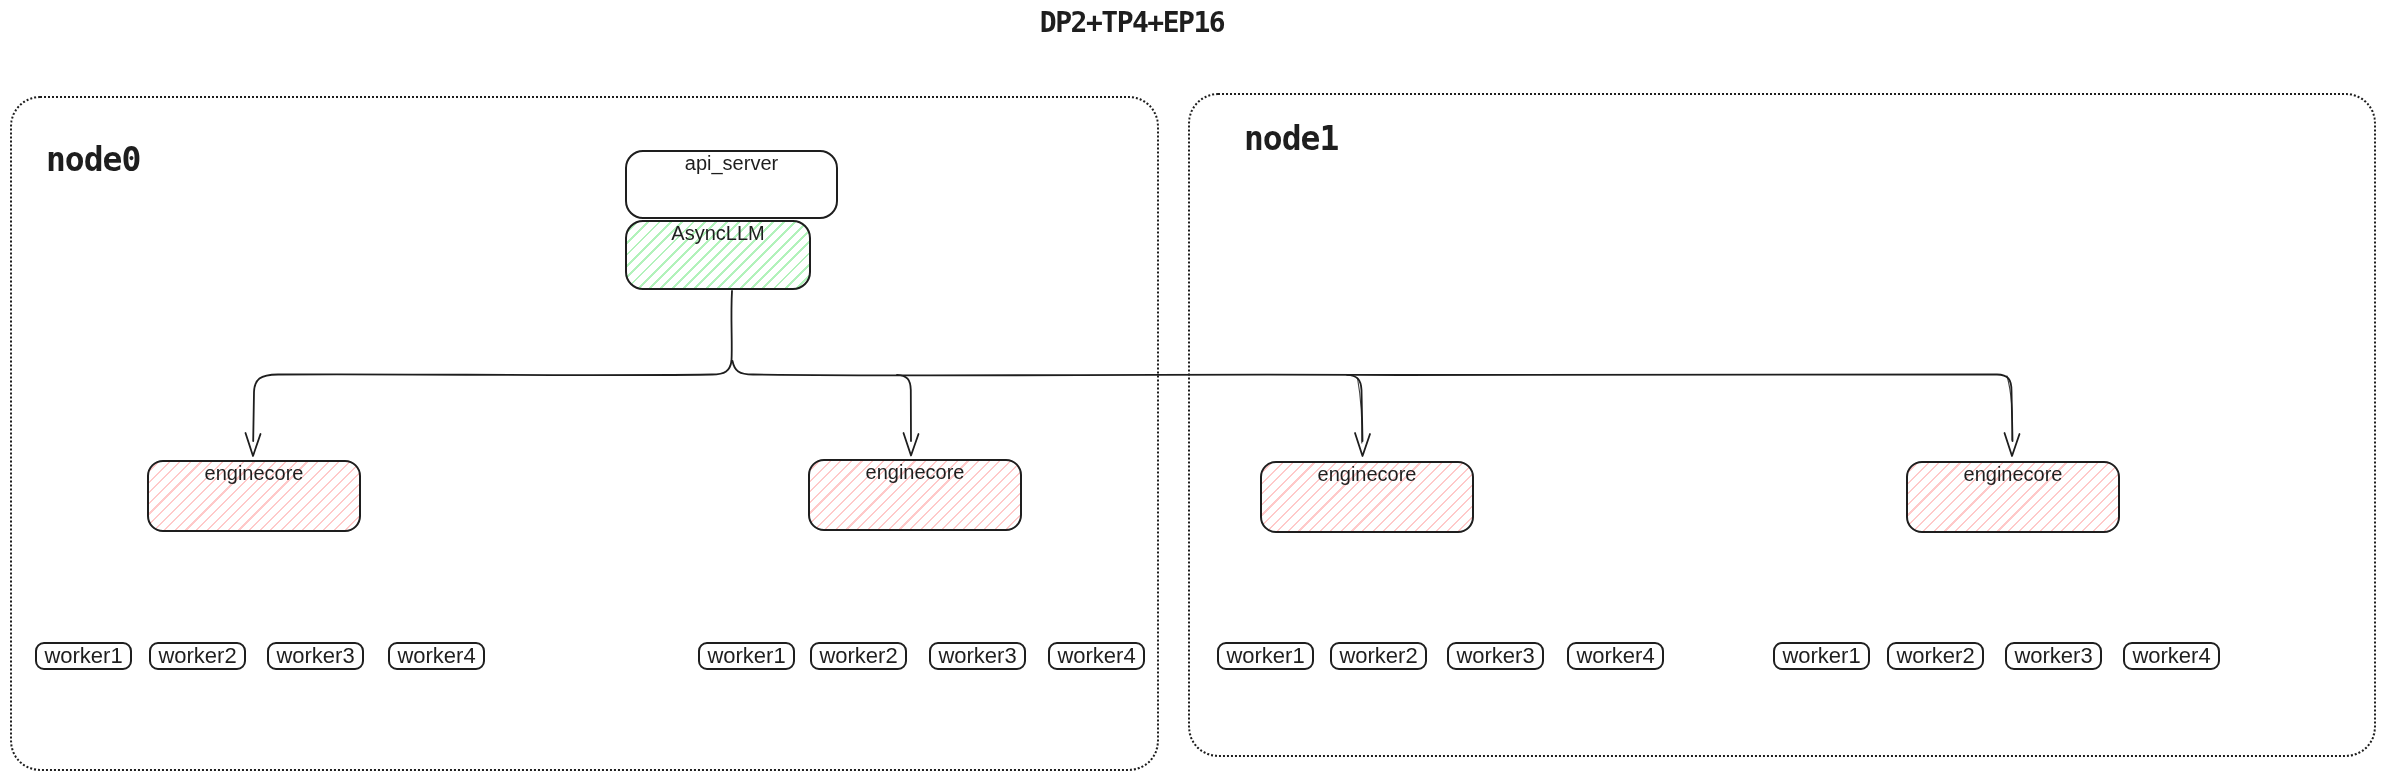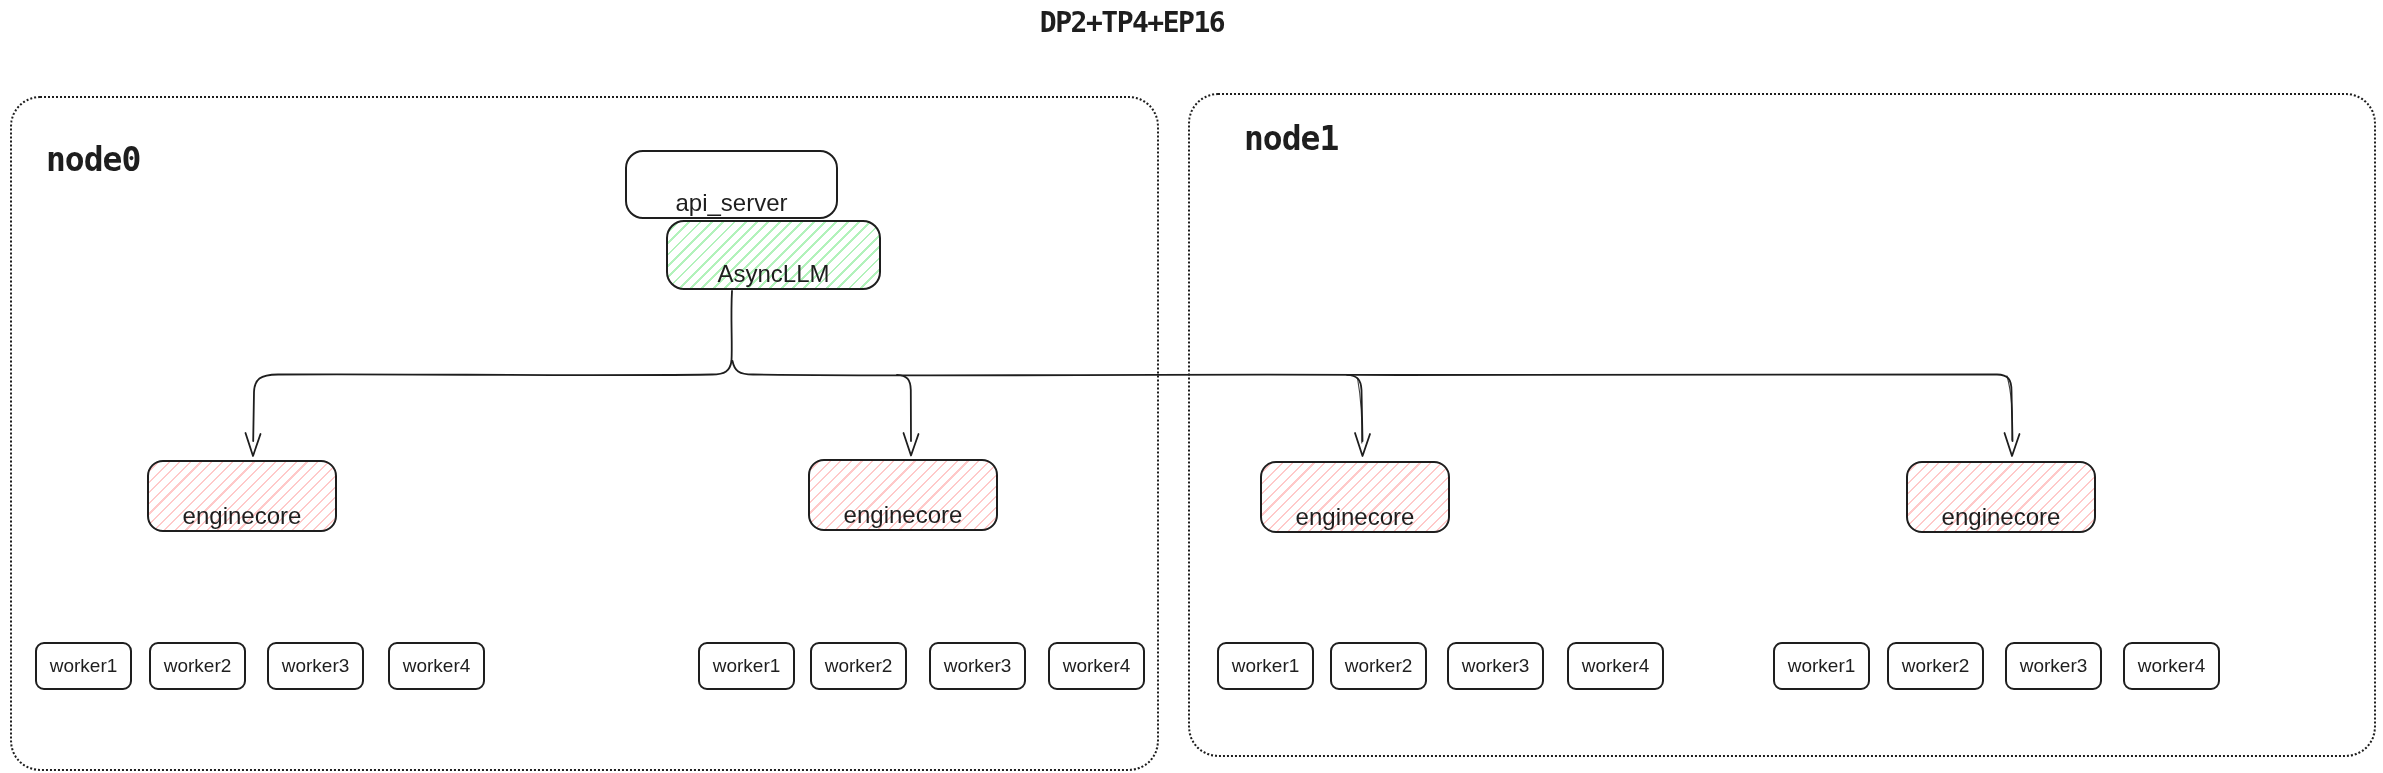--- a/index.html
+++ b/index.html
@@ -23,41 +23,40 @@
   #node0-box{left:10px;top:96px;width:1145px;height:671px;}
   #node1-box{left:1188px;top:93px;width:1184px;height:660px;}
   .node-label{
     position:absolute;font-family:"DejaVu Sans Mono",monospace;font-weight:700;
     font-size:33px;color:var(--stroke);letter-spacing:-1px;
   }
   #node0-label{left:46px;top:140px;}
   #node1-label{left:1244px;top:119px;}
   .shape{
     position:absolute;border:2px solid var(--stroke);background:#fff;
-    display:flex;align-items:flex-end;justify-content:center;
-    font-size:24px;color:var(--stroke);box-sizing:border-box;
+    display:flex;align-items:flex-start;justify-content:center;
+    font-size:20px;color:var(--stroke);box-sizing:border-box;
   }
   .api{left:625px;top:150px;width:213px;height:69px;border-radius:18px;}
   .async{
-    left:625px;top:220px;width:215px;height:70px;border-radius:18px;
+    left:625px;top:220px;width:186px;height:70px;border-radius:18px;
     background:repeating-linear-gradient(135deg,#ffffff 0px,#ffffff 6px,var(--green-hatch) 6px,var(--green-hatch) 8px);
-    margin-left:41px;
   }
   .engine{
-    width:190px;height:72px;border-radius:16px;
+    width:214px;height:72px;border-radius:16px;
     background:repeating-linear-gradient(135deg,#ffffff 0px,#ffffff 6px,var(--pink-hatch) 6px,var(--pink-hatch) 7.5px);
   }
   #engine-0{left:147px;top:460px;}
   #engine-1{left:808px;top:459px;}
   #engine-2{left:1260px;top:461px;}
   #engine-3{left:1906px;top:461px;}
   .worker{
-    position:absolute;top:642px;width:97px;height:48px;border:2px solid var(--stroke);
+    position:absolute;top:642px;width:97px;height:28px;border:2px solid var(--stroke);
     border-radius:9px;background:#fff;display:flex;align-items:center;justify-content:center;
-    font-size:19px;color:var(--stroke);box-sizing:border-box;
+    font-size:22px;color:var(--stroke);box-sizing:border-box;
   }
   svg.connectors{position:absolute;left:0;top:0;pointer-events:none;}
   svg.connectors path{stroke:var(--stroke);stroke-width:1.8;fill:none;stroke-linecap:round;stroke-linejoin:round;}
   svg.connectors path.second{stroke-width:1.1;opacity:.85;}
 </style>
 </head>
 <body>
 
 <div id="canvas">
 

